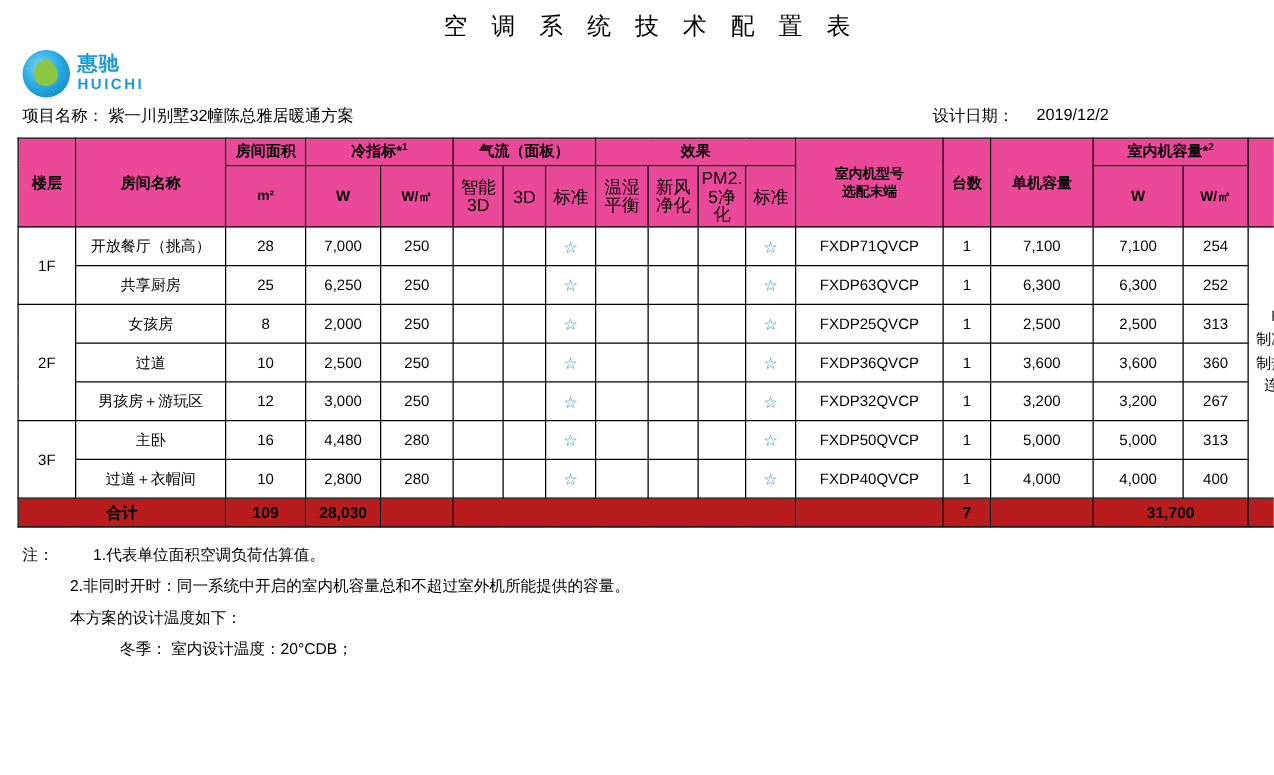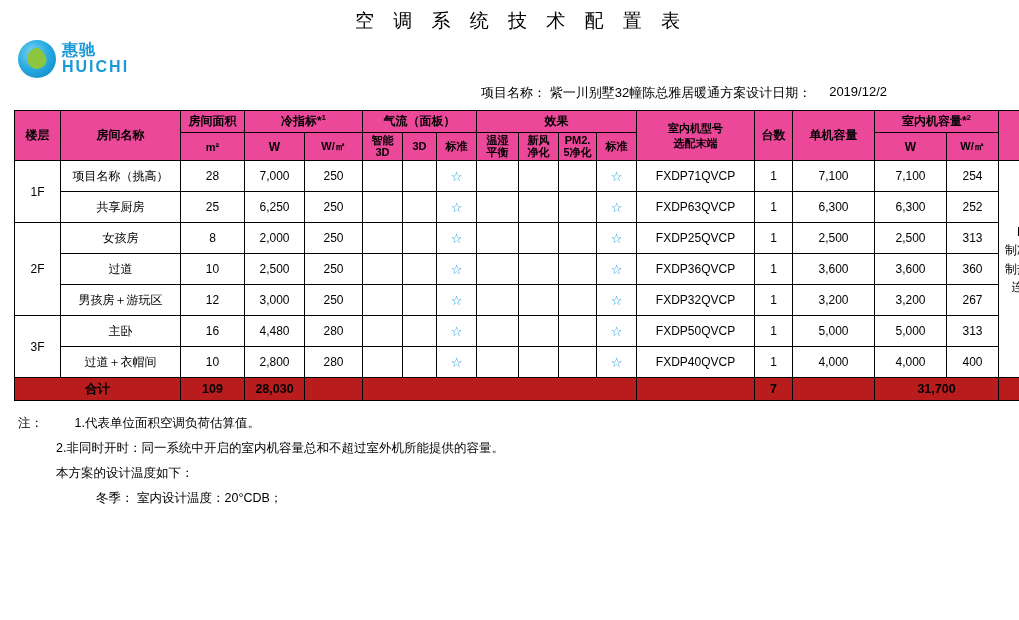--- a/index.html
+++ b/index.html
@@ -37,28 +37,28 @@
   .logo-mark::after {
     content: "";
     position: absolute; left: 9px; top: 8px;
     width: 19px; height: 21px;
     background: #8cc63f;
     border-radius: 60% 40% 48% 52% / 58% 62% 38% 42%;
     transform: rotate(-18deg);
   }
   .logo-text { line-height: 1.05; }
   .logo-cn { font-size: 16px; font-weight: bold; color: #1b9ad6; letter-spacing: 1px; }
-  .logo-en { font-size: 16px; font-weight: bold; color: #1b9ad6; letter-spacing: 2px; }
+  .logo-en { font-size: 12px; font-weight: bold; color: #1b9ad6; letter-spacing: 2px; }
 
   .company { font-size: 13px; line-height: 1.55; color: #000; padding-top: 2px; }
   .company .bold { font-weight: bold; font-size: 13.5px; }
 
   .proj-row {
     display: flex;
-    justify-content: flex-end;
+    justify-content: space-between;
     padding: 6px 14px 8px 14px;
     font-size: 13px;
   }
   .proj-left { padding-left: 4px; }
   .proj-right { display: flex; gap: 18px; padding-right: 118px; }
 
   
   table.main {
     border-collapse: collapse;
     width: 991px;
@@ -73,21 +73,21 @@
     padding: 2px 1px;
   }
   thead th {
     background: #ec4899;
     font-weight: bold;
     font-size: 12.5px;
     height: 21px;
     margin-left: 24px;
   }
   thead th.small { font-size: 11px; font-weight: bold; }
-  thead th.tiny { font-size: 11px; font-weight: bold; line-height: 1.05; }
+  thead th.tiny { font-size: 14px; font-weight: normal; line-height: 1.05; }
   tbody td { height: 31px; background: #fff; }
   .star { color: #1b9ad6; font-size: 13px; }
   .outdoor {
     font-size: 12px;
     line-height: 1.55;
     white-space: pre-line;
   }
   tr.total td {
     background: #b91c1c;
     font-weight: bold;
@@ -183,21 +183,21 @@
       </tr>
       <tr>
         <th class="small">m²</th>
         <th>W</th>
         <th class="small">W/㎡</th>
       </tr>
     </thead>
     <tbody>
         <tr>
           <td rowspan="2">1F</td>
-          <td>项目名称（挑高）</td>
+          <td>开放餐厅（挑高）</td>
           <td>28</td>
           <td>7,000</td>
           <td>250</td>
           <td></td>
           <td></td>
           <td><span class="star">☆</span></td>
           <td></td>
           <td></td>
           <td></td>
           <td><span class="star">☆</span></td>

